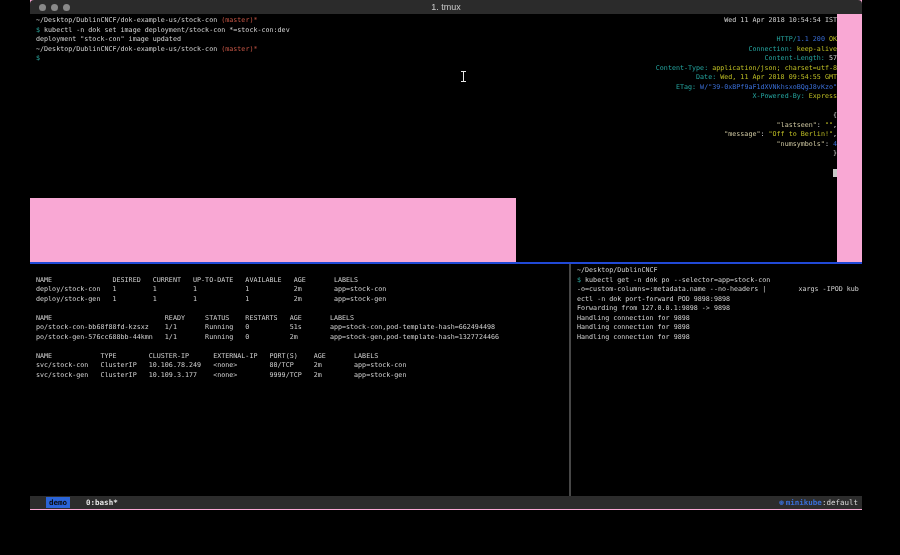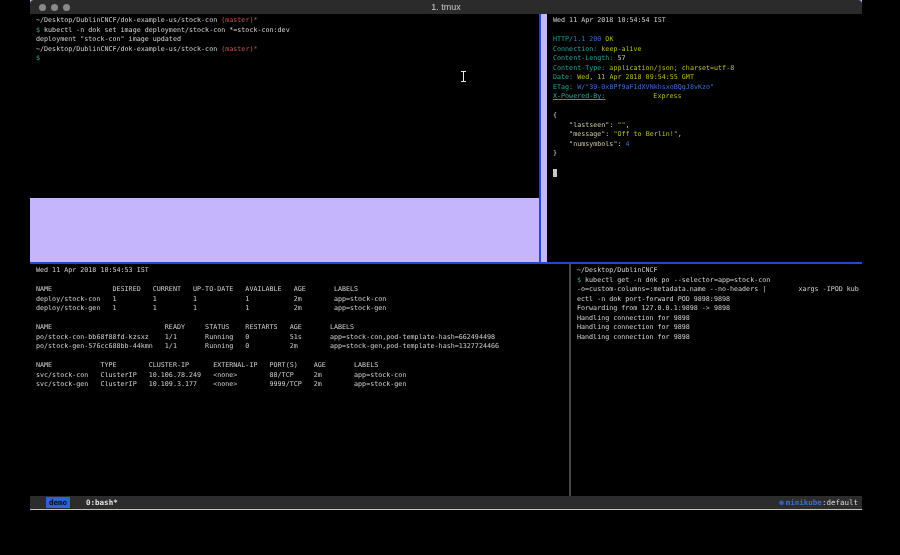--- a/index.html
+++ b/index.html
@@ -1,32 +1,32 @@
 <!DOCTYPE html>
 <html><head>
 <meta charset="utf-8">
 <style>
   * { margin:0; padding:0; box-sizing:border-box; }
   html,body { width:900px; height:555px; background:#000; overflow:hidden;
               font-family:"DejaVu Sans Mono", monospace; }
-  #window { position:absolute; left:30px; top:0; width:832px; height:510px; background:#c4b5fd; }
+  #window { position:absolute; left:30px; top:0; width:832px; height:510px; background:#f9a8d4; }
 
   
   #titlebar { position:absolute; left:0; top:0; width:832px; height:14px;
               background:#2b2b2b; border-radius:4px 4px 0 0;
               display:flex; align-items:center; }
   .lights { position:absolute; left:9px; top:0; height:14px; display:flex; align-items:center; gap:5px; }
   .light { width:7px; height:7px; border-radius:50%; background:#8a8a8a; }
   #win-title { width:100%; text-align:center; color:#c9c9c9; font-size:9px;
                font-family:"Liberation Sans", sans-serif; }
 
   
   .pane { position:absolute; background:#000; overflow:hidden; padding:2px 0 0 6px; }
   #pane-tl { left:0;   top:14px;  width:509px; height:184px; }
-  #pane-tr { left:517px; top:14px; width:321px; height:248px; }
+  #pane-tr { left:486px; top:14px; width:321px; height:248px;text-align:right; }
   #pane-bl { left:0;   top:264px; width:539px; height:232px; }
   #pane-br { left:541px; top:264px; width:291px; height:232px; }
 
   .vdiv { position:absolute; width:2px; }
   #vdiv-top    { left:509px; top:14px;  height:248px; }
   #vdiv-bottom { left:539px; top:264px; height:232px; }
   .hdiv { position:absolute; left:0; top:262px; width:832px; height:2px; }
 
   .tline { white-space:pre; font-size:6.7px; line-height:9.5px; height:9.5px; color:#d2d2d2; }
   .cursor { display:inline-block; width:4.2px; height:8px; vertical-align:-1px; }
@@ -71,33 +71,32 @@
   <div id="vdiv-top" class="vdiv" style="background: rgb(33, 73, 214);"></div>
   <div id="pane-tr" class="pane">
       <div class="tline"><span style="color: rgb(210, 210, 210);">Wed 11 Apr 2018 10:54:54 IST</span></div>
       <div class="tline">&nbsp;</div>
       <div class="tline"><span style="color: rgb(37, 165, 160);">HTTP/</span><span style="color: rgb(58, 111, 216);">1.1 200</span><span style="color: rgb(191, 191, 36);"> OK</span></div>
       <div class="tline"><span style="color: rgb(37, 165, 160);">Connection:</span><span style="color: rgb(191, 191, 36);"> keep-alive</span></div>
       <div class="tline"><span style="color: rgb(37, 165, 160);">Content-Length:</span><span style="color: rgb(210, 210, 210);"> 57</span></div>
       <div class="tline"><span style="color: rgb(37, 165, 160);">Content-Type:</span><span style="color: rgb(191, 191, 36);"> application/json; charset=utf-8</span></div>
       <div class="tline"><span style="color: rgb(37, 165, 160);">Date:</span><span style="color: rgb(191, 191, 36);"> Wed, 11 Apr 2018 09:54:55 GMT</span></div>
       <div class="tline"><span style="color: rgb(37, 165, 160);">ETag:</span><span style="color: rgb(58, 111, 216);"> W/"39-0xBPf9aF1dXVNkhsxoBQgJ8vKzo"</span></div>
-      <div class="tline"><span style="color: rgb(37, 165, 160); text-decoration: underline;">X-Powered-By:</span><span style="color: rgb(191, 191, 36); margin-left: 44px;"> Express</span></div>
+      <div class="tline"><span style="color: rgb(37, 165, 160);">X-Powered-By:</span><span style="color: rgb(191, 191, 36);"> Express</span></div>
       <div class="tline">&nbsp;</div>
       <div class="tline"><span style="color: rgb(210, 210, 210);">{</span></div>
       <div class="tline"><span style="color: rgb(210, 210, 210);">    </span><span style="color: rgb(207, 200, 162);">"lastseen"</span><span style="color: rgb(210, 210, 210);">:</span><span style="color: rgb(191, 191, 36);"> ""</span><span style="color: rgb(210, 210, 210);">,</span></div>
       <div class="tline"><span style="color: rgb(210, 210, 210);">    </span><span style="color: rgb(207, 200, 162);">"message"</span><span style="color: rgb(210, 210, 210);">:</span><span style="color: rgb(191, 191, 36);"> "Off to Berlin!"</span><span style="color: rgb(210, 210, 210);">,</span></div>
       <div class="tline"><span style="color: rgb(210, 210, 210);">    </span><span style="color: rgb(207, 200, 162);">"numsymbols"</span><span style="color: rgb(210, 210, 210);">: </span><span style="color: rgb(58, 111, 216);">4</span></div>
       <div class="tline"><span style="color: rgb(210, 210, 210);">}</span></div>
       <div class="tline">&nbsp;</div>
       <div class="tline"><span class="cursor" style="background: rgb(200, 200, 200);"> </span></div>
     </div>
   <div class="hdiv" style="background: rgb(33, 73, 214);"></div>
   <div id="pane-bl" class="pane">
-      <div class="tline"><span style="color: rgb(210, 210, 210);">Wed 11 Apr 2018 10:54:53 IST</span></div>
       <div class="tline">&nbsp;</div>
       <div class="tline"><span style="color: rgb(210, 210, 210);">NAME               DESIRED   CURRENT   UP-TO-DATE   AVAILABLE   AGE       LABELS</span></div>
       <div class="tline"><span style="color: rgb(210, 210, 210);">deploy/stock-con   1         1         1            1           2m        app=stock-con</span></div>
       <div class="tline"><span style="color: rgb(210, 210, 210);">deploy/stock-gen   1         1         1            1           2m        app=stock-gen</span></div>
       <div class="tline">&nbsp;</div>
       <div class="tline"><span style="color: rgb(210, 210, 210);">NAME                            READY     STATUS    RESTARTS   AGE       LABELS</span></div>
       <div class="tline"><span style="color: rgb(210, 210, 210);">po/stock-con-bb68f88fd-kzsxz    1/1       Running   0          51s       app=stock-con,pod-template-hash=662494498</span></div>
       <div class="tline"><span style="color: rgb(210, 210, 210);">po/stock-gen-576cc688bb-44kmn   1/1       Running   0          2m        app=stock-gen,pod-template-hash=1327724466</span></div>
       <div class="tline">&nbsp;</div>
       <div class="tline"><span style="color: rgb(210, 210, 210);">NAME            TYPE        CLUSTER-IP      EXTERNAL-IP   PORT(S)    AGE       LABELS</span></div>

